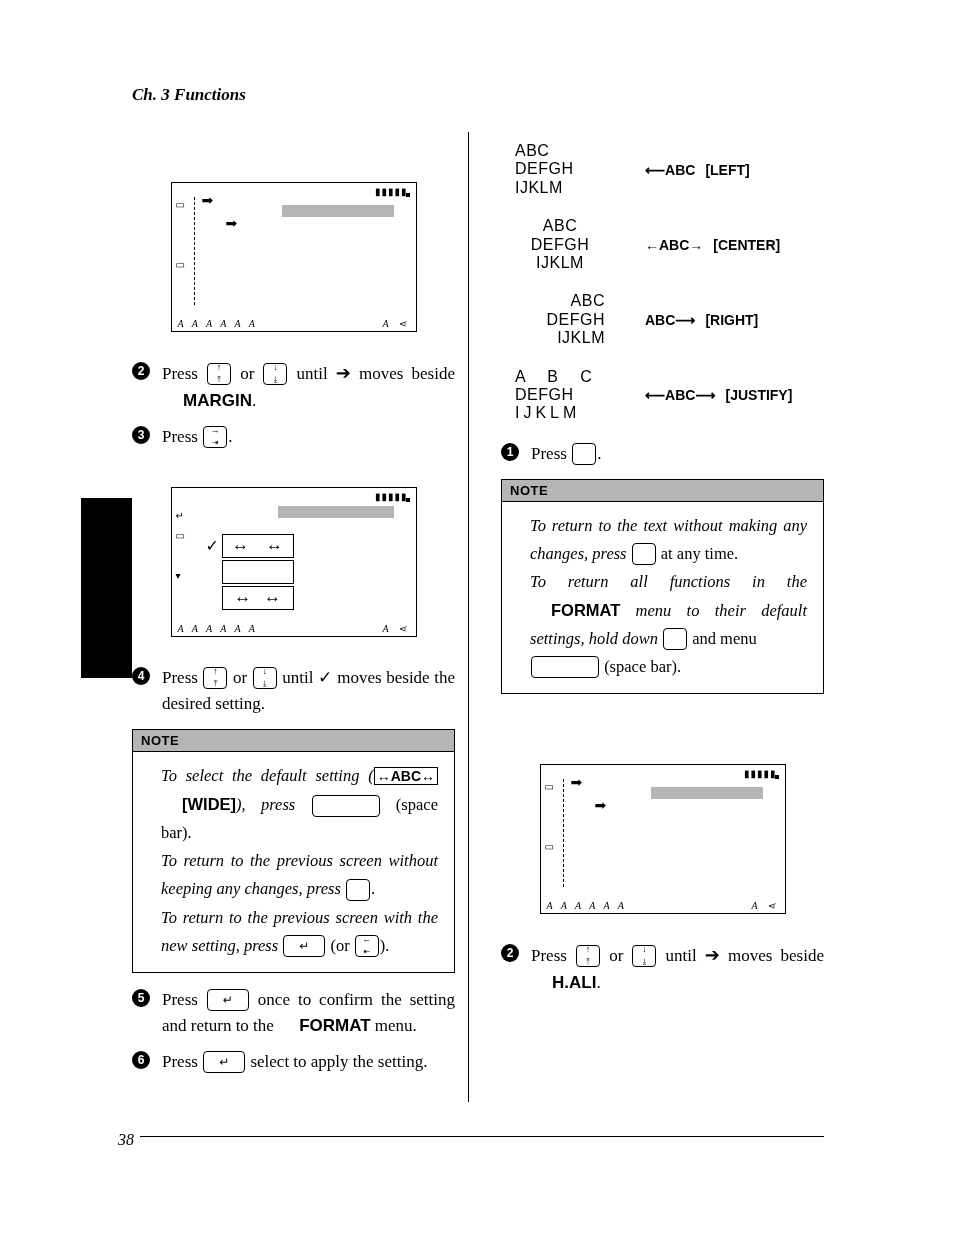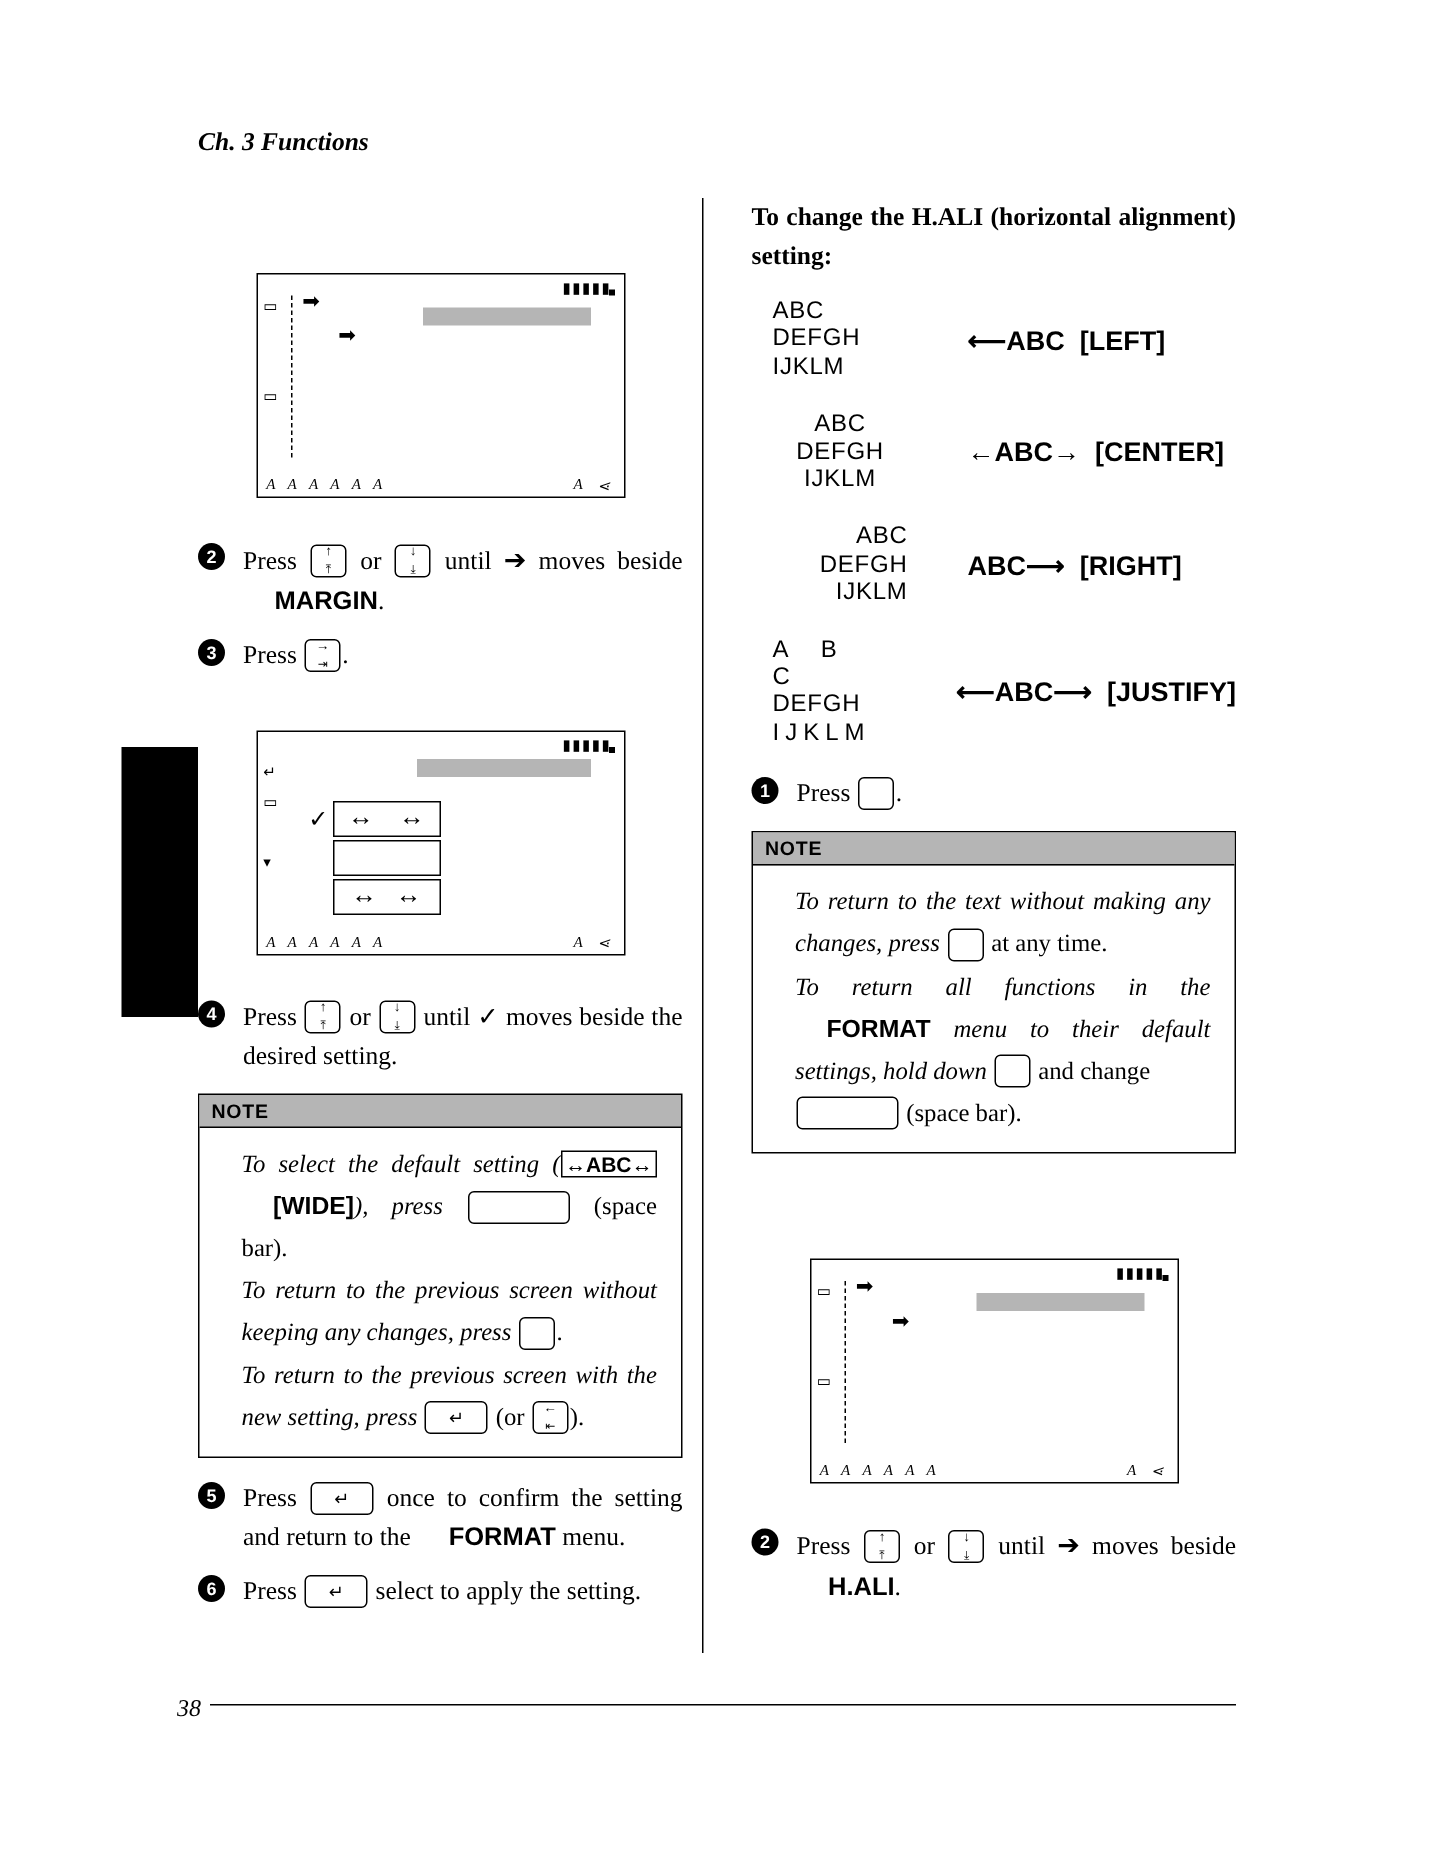--- a/index.html
+++ b/index.html
@@ -202,21 +202,21 @@
     width: 90px;
     font-family: Liberation Sans, sans-serif;
     font-size: 16px;
     line-height: 1.15;
     letter-spacing: 0.5px;
   }
   .align-sample .r-center { text-align: center; }
   .align-sample .r-right { text-align: right; }
   .align-label {
     font-family: Arial, sans-serif;
-    font-size: 18px;
+    font-size: 14px;
     font-weight: bold;
     display: flex; align-items: baseline; gap: 10px;
   }
   .align-label .bracket { font-weight: bold; }
   .arrow { font-family: Arial, sans-serif; }
   .page-num {
     position: absolute;
     bottom: 86px;
     left: 118px;
     font-style: italic;
@@ -306,21 +306,20 @@
 
     <div class="step">
       <span class="bullet">6</span>
       <span class="body">
         <span>Press </span><span class="key med">↵</span><span> select to apply the setting.</span>
       </span>
     </div>
   </div>
 
   <div class="col col-right">
-    <div class="heading">To change the H.ALI (horizontal alignment) setting:</div>
 
     <div class="align-row">
       <div class="align-sample">
         <div>ABC</div>
         <div>DEFGH</div>
         <div>IJKLM</div>
       </div>
       <div class="align-label">
           <span class="arrow">⟵ABC</span>
           <span class="bracket">[LEFT]</span>
@@ -367,21 +366,21 @@
       <span class="bullet">1</span>
       <span class="body">
         <span>Press </span><span class="key">&nbsp;</span><span>.</span>
       </span>
     </div>
 
     <div class="notebox">
       <div class="note-hdr">NOTE</div>
       <div class="note-body">
         <span>To return to the text without making any changes, press </span><span class="key upright">&nbsp;</span><span class="upright"> at any time.</span><br>
-        <span>To return all functions in the </span><strong class="sans upright">FORMAT</strong><span> menu to their default settings, hold down </span><span class="key upright">&nbsp;</span><span class="upright"> and change </span><br><span class="key wide upright"></span><span class="upright"> (space bar).</span>
+        <span>To return all functions in the </span><strong class="sans upright">FORMAT</strong><span> menu to their default settings, hold down </span><span class="key upright">&nbsp;</span><span class="upright"> and menu </span><br><span class="key wide upright"></span><span class="upright"> (space bar).</span>
       </div>
     </div>
 
     <div class="lcd" style="margin-top:60px;">
       <div class="statusbar-right">▮▮▮▮▮</div>
       <div class="cursor-dot"></div>
       <div class="leftmarks">▭<br><br><br>▭</div>
       <div class="vbar-dashed"></div>
       <div class="row-arrow" style="left:30px; top:9px;">➡</div>
       <div class="highlight-bar" style="left:110px; top:22px; width:112px;"></div>

